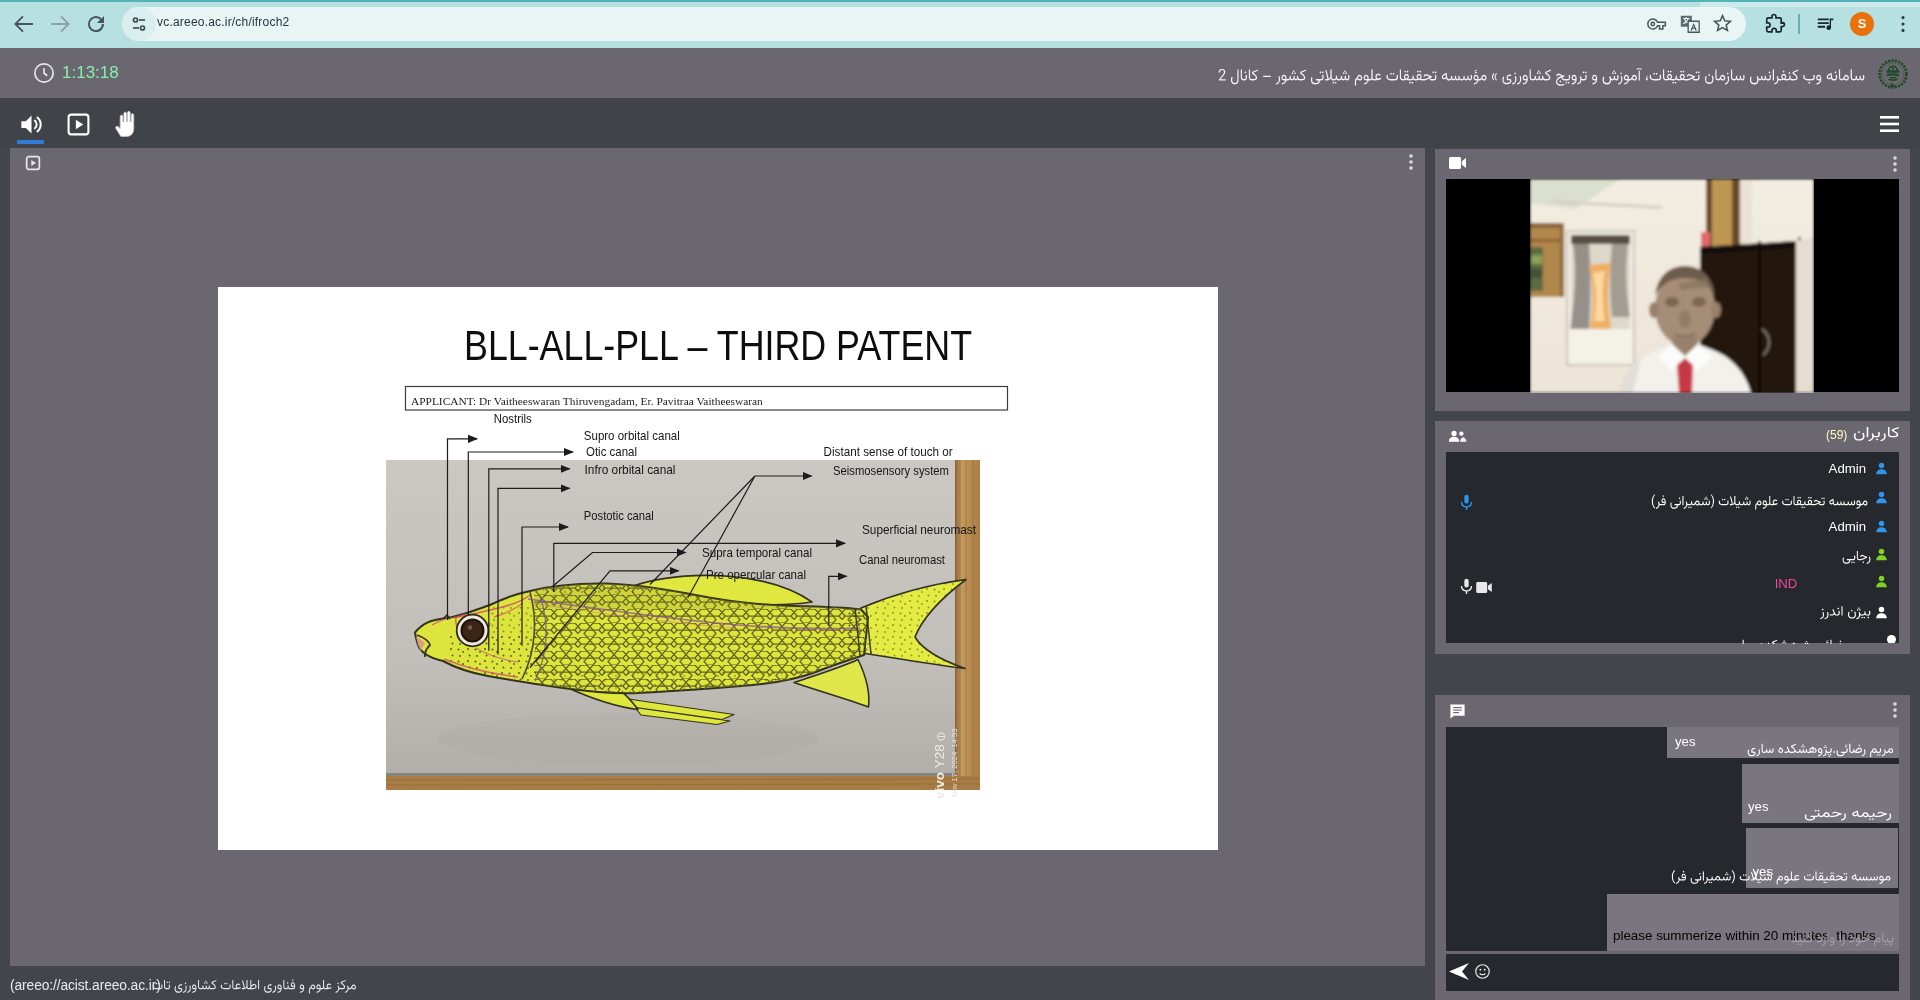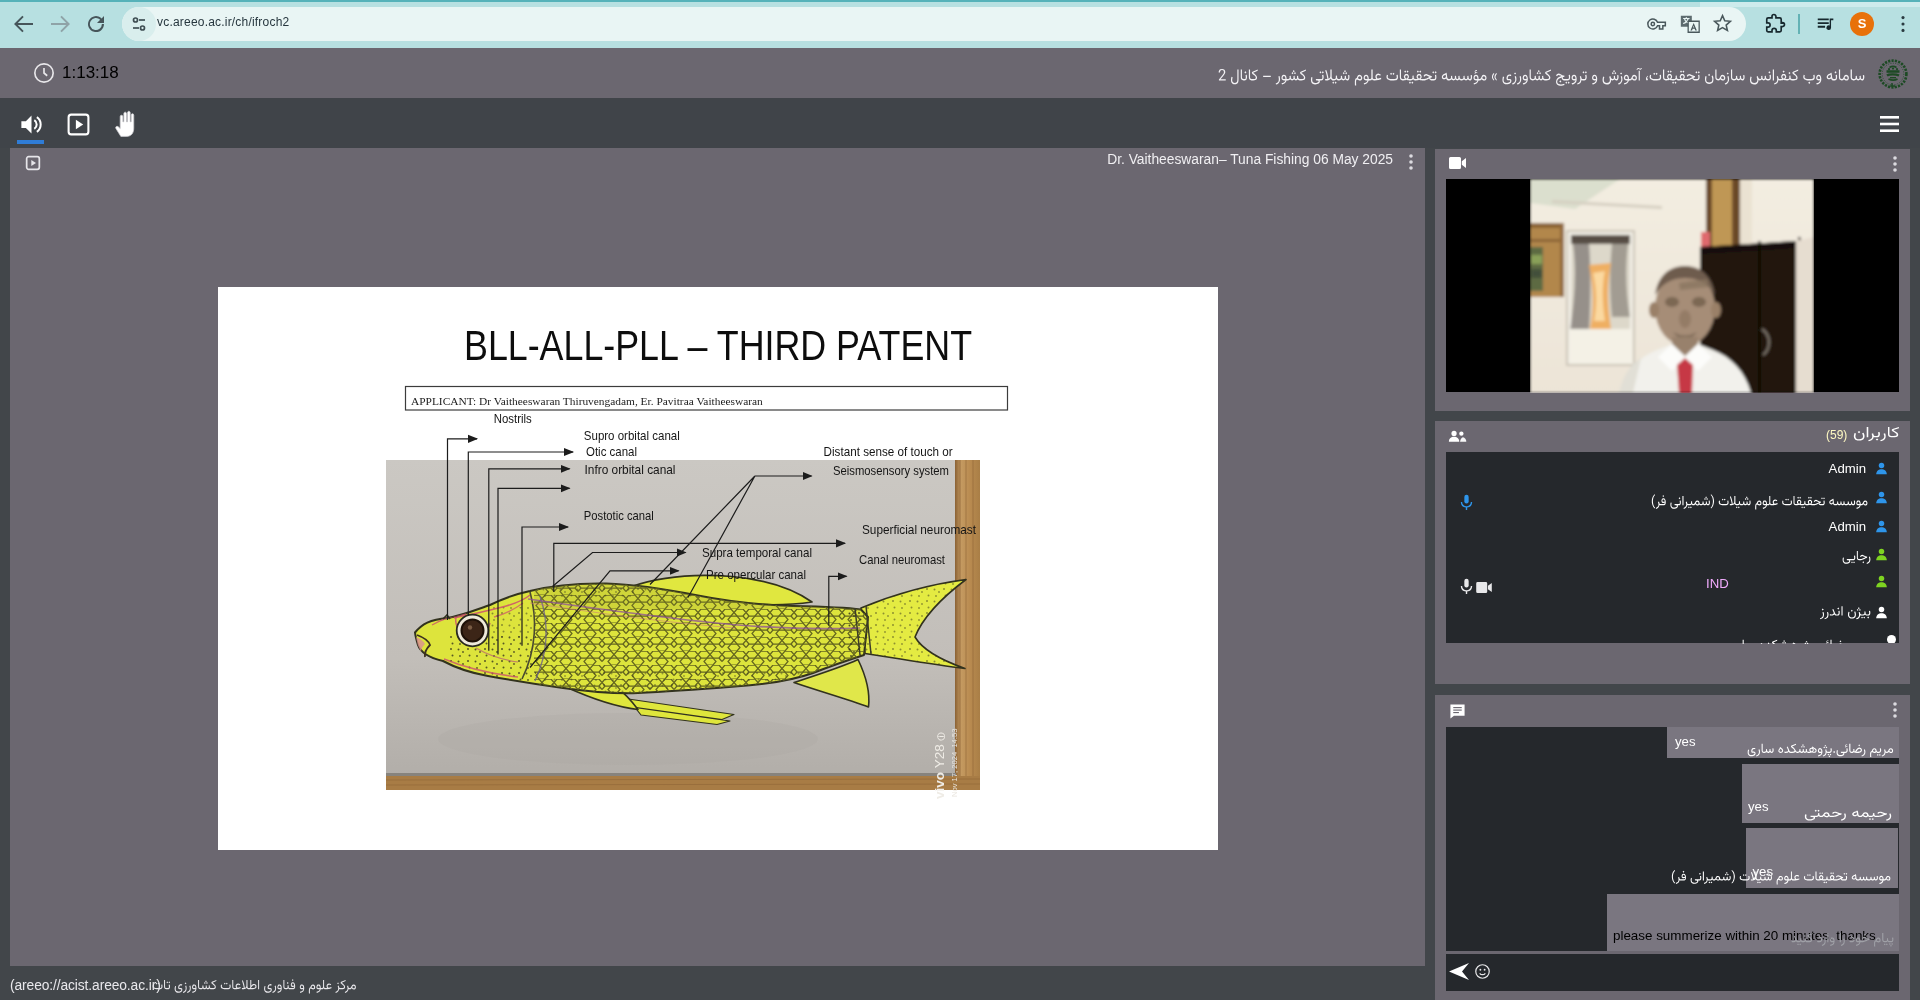--- a/index.html
+++ b/index.html
@@ -59,21 +59,21 @@
         <circle cx="12" cy="12" r="1.7"></circle>
         <circle cx="12" cy="19" r="1.7"></circle>
       </g>
     </svg>
   </div>
 <div class="abs" style="left:0;top:48px;width:1920px;height:50px;background:#6b6770">
     <svg class="abs" style="left:33px;top:14px" width="22" height="22" viewBox="0 0 24 24">
       <circle cx="12" cy="12" r="10" fill="none" stroke="#e8e7ea" stroke-width="1.8"></circle>
       <path d="M12 6.5V12l3.5 3" fill="none" stroke="#e8e7ea" stroke-width="1.8"></path>
     </svg>
-    <div class="abs" style="left:62px;top:15px;font-size:17px;color:#000000">1:13:18</div>
+    <div class="abs" style="left:62px;top:15px;font-size:17px;color:#86efac">1:13:18</div>
     <svg class="abs" style="left:1877px;top:10px" width="32" height="32" viewBox="0 0 32 32">
 <g stroke="#1d4a24" fill="none">
         <circle cx="16" cy="16" r="13.4" stroke-width="2.6" stroke-dasharray="2.2 1.2"></circle>
 <circle cx="16" cy="16" r="10.8" stroke-width="1" stroke-dasharray="1 1.4" opacity=".8"></circle>
 <path d="M9.5 13.5h13M10 17.5c2-1.5 9-1.5 12 0" stroke-width="2.4"></path>
 <path d="M11.5 21c3 1.4 6.5 1.4 9 0" stroke-width="1.7"></path>
 <path d="M12.5 9.5c2-1.2 5-1.2 7 0" stroke-width="1.7"></path>
 <path d="M15 25v3.2M13.2 28h5" stroke-width="1.5"></path>
       </g>
 <g fill="#1d4a24">
@@ -103,21 +103,20 @@
         <rect y="6.7" width="19" height="2.6"></rect>
         <rect y="13.4" width="19" height="2.6"></rect>
       </g>
     </svg>
   </div>
 <div class="abs" style="left:10px;top:148px;width:1415px;height:818px;background:#6b6770">
     <svg class="abs" style="left:15px;top:7px" width="16" height="16" viewBox="0 0 24 24">
       <rect x="2.5" y="2.5" width="19" height="19" rx="3" fill="none" stroke="#e6e5e9" stroke-width="2.6"></rect>
       <path d="M9.5 7.5l7 4.5-7 4.5z" fill="#e6e5e9"></path>
     </svg>
-    <div class="abs" style="left:900px;top:4px;width:483px;height:20px;font-size:13.8px;color:#f0eff2;text-align:right">Dr. Vaitheeswaran– Tuna Fishing 06 May 2025</div>
     <svg class="abs" style="left:1394px;top:5px" width="14" height="18" viewBox="0 0 14 18">
       <g fill="#dcdbe0">
         <circle cx="7" cy="3" r="1.8"></circle>
         <circle cx="7" cy="9" r="1.8"></circle>
         <circle cx="7" cy="15" r="1.8"></circle>
       </g>
     </svg>
   </div>
 <div class="abs" style="left:218px;top:287px;width:1000px;height:563px;background:#fff"></div>
 <svg class="abs" style="left:218px;top:287px" width="1000" height="563" viewBox="0 0 1000 563">
@@ -314,21 +313,21 @@
 <rect x="133" y="158" width="26" height="22" fill="#98816c"></rect>
 <path d="M80 214 C86 192 100 178 118 171 L133 165 L146 177 L159 165 L174 171 C192 178 206 192 212 214 Z" fill="#f2f1ec"></path>
 <path d="M133 165 L119 178 L133 192 L146 178 Z" fill="#fcfcfa"></path>
 <path d="M159 165 L173 178 L159 192 L146 178 Z" fill="#fcfcfa"></path>
 <path d="M146 179 L154 186 L153 214 L140 214 L138 186 Z" fill="#c63844"></path>
 <path d="M80 214 C84 196 92 185 102 179 L94 214Z" fill="#e1dfd6"></path>
         </g>
 </g>
     </svg>
   </div>
-<div class="abs" style="left:1435px;top:421px;width:475px;height:263px;background:#6b6770">
+<div class="abs" style="left:1435px;top:421px;width:475px;height:233px;background:#6b6770">
     <svg class="abs" style="left:13px;top:9px" width="19" height="13" viewBox="0 0 22 14">
       <g fill="#fff">
         <circle cx="7" cy="3.4" r="3"></circle>
         <circle cx="15.5" cy="3.7" r="2.5"></circle>
         <path d="M1 13c0-3.4 2.7-5.6 6-5.6s6 2.2 6 5.6z"></path>
         <path d="M14 13c.3-2.8 1.6-4.5 3.4-5 2 .4 3.8 2.3 3.8 5z" opacity=".95"></path>
       </g>
     </svg>
     <div class="abs" style="left:11px;top:30.7px;width:453px;height:191.5px;background:#25282c;overflow:hidden">
       <svg class="abs" style="left:428px;top:9px" width="15" height="15" viewBox="0 0 24 24">
@@ -362,21 +361,21 @@
         </g>
       </svg>
       <svg class="abs" style="left:428px;top:153px" width="15" height="15" viewBox="0 0 24 24">
         <g fill="#ffffff">
           <circle cx="12" cy="7.2" r="4.4"></circle>
           <path d="M3.5 21c0-5 3.8-8 8.5-8s8.5 3 8.5 8z"></path>
         </g>
       </svg>
       <div class="abs" style="left:260px;top:9.5px;width:160px;font-size:13.2px;color:#fff;text-align:right">Admin</div>
       <div class="abs" style="left:260px;top:67px;width:160px;font-size:13.2px;color:#fff;text-align:right">Admin</div>
-      <div class="abs" style="left:260px;top:124px;width:160px;font-size:13.2px;color:#f0abfc;text-align:left">IND</div>
+      <div class="abs" style="left:260px;top:124px;width:160px;font-size:13.2px;color:#ec4899;text-align:center">IND</div>
       <circle class="abs">
         <svg class="abs" style="left:440px;top:182px" width="11" height="11" viewBox="0 0 11 11">
           <circle cx="5.5" cy="5.5" r="4.5" fill="#fff"></circle>
         </svg>
         <svg class="abs" style="left:14px;top:42px" width="13" height="19" viewBox="0 0 24 34">
           <g fill="#2e95ea">
             <rect x="8" y="1" width="8" height="16" rx="4"></rect>
             <path d="M4 14a8 8 0 0 0 16 0h2.5a10.5 10.5 0 0 1-9.2 10.4V29h-2.6v-4.6A10.5 10.5 0 0 1 1.5 14z"></path>
           </g>
         </svg>

